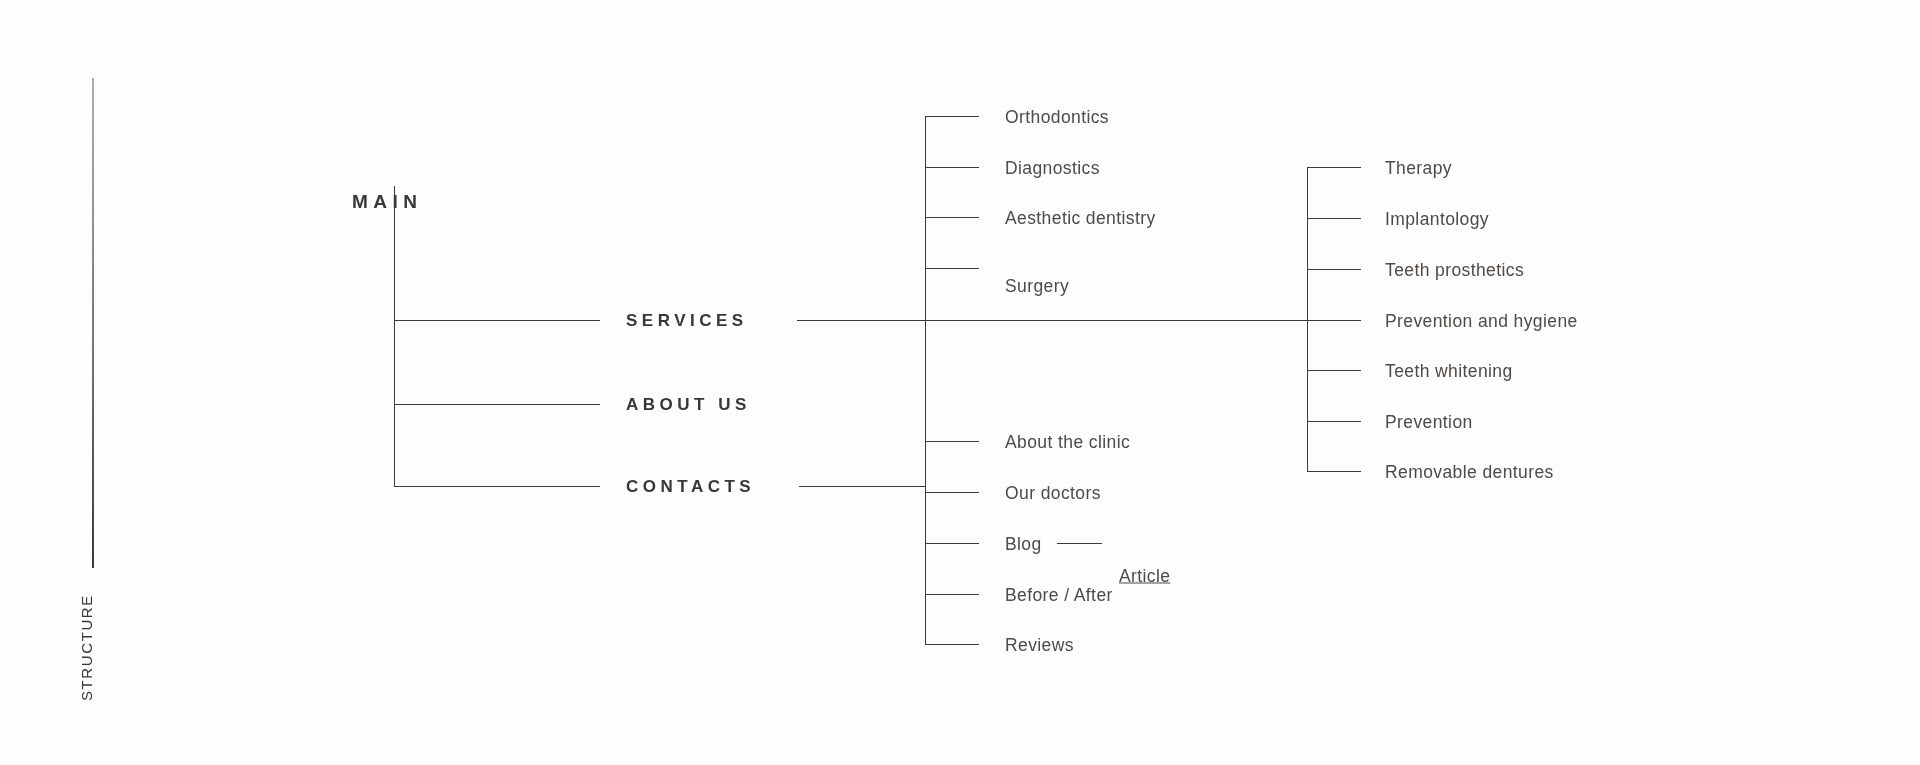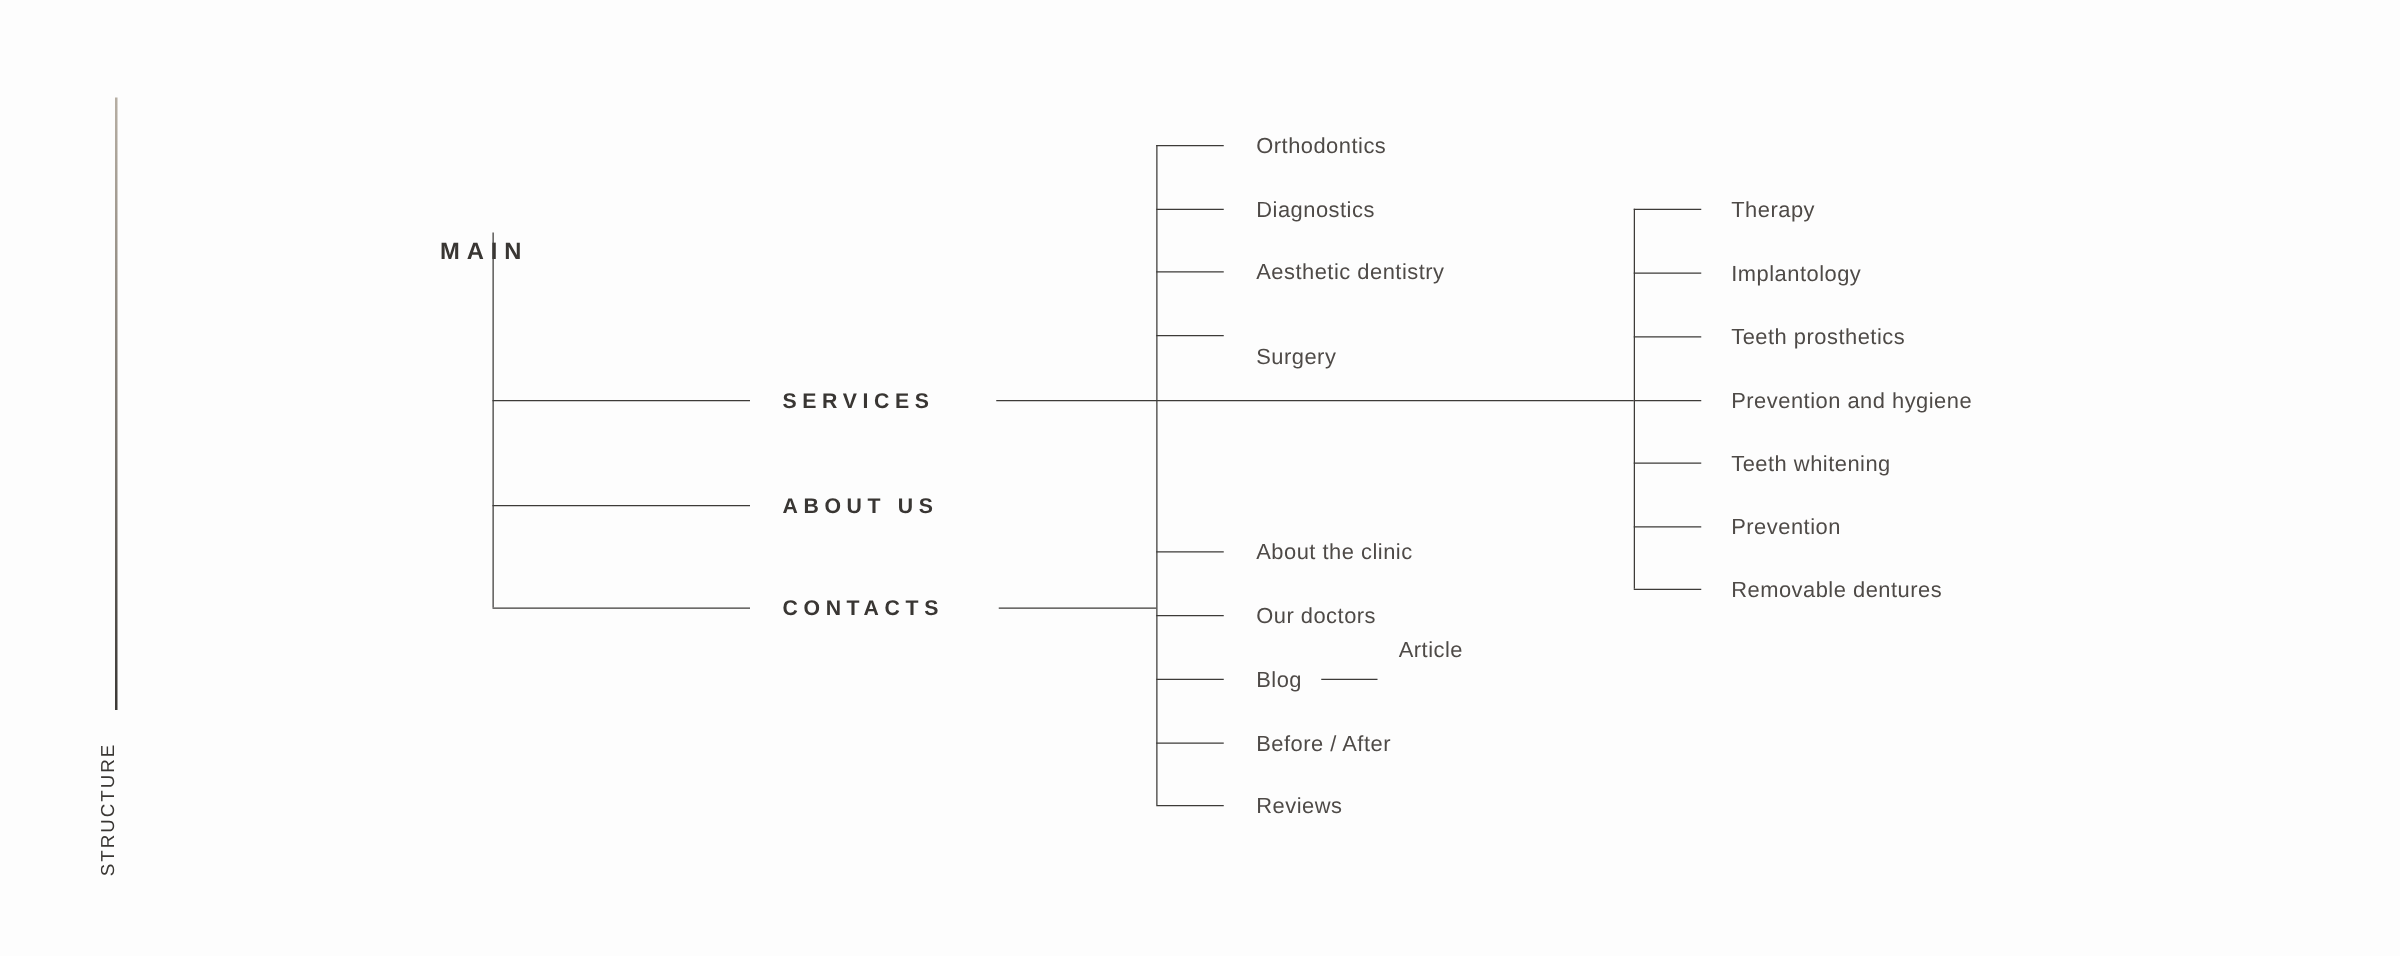--- a/index.html
+++ b/index.html
@@ -105,21 +105,21 @@
   <div class="leaf-label" style="left:1005px;top:218px;">Aesthetic dentistry</div>
   <div class="leaf-label" style="left:1005px;top:286px;">Surgery</div>
 
   <div class="leaf-label" style="left:1005px;top:442px;">About the clinic</div>
   <div class="leaf-label" style="left:1005px;top:493px;">Our doctors</div>
   <div class="leaf-label" style="left:1005px;top:544px;">Blog</div>
   <div class="leaf-label" style="left:1005px;top:595px;">Before / After</div>
   <div class="leaf-label" style="left:1005px;top:645px;text-align:center;">Reviews</div>
 
   <div class="hline" style="left:1057px;top:543px;width:45px;"></div>
-  <div class="leaf-label" style="left:1119px;top:520px;">Article</div>
+  <div class="leaf-label" style="left:1119px;top:576px;text-decoration:underline;">Article</div>
 
   <div class="vline" style="left:1307px;top:167px;height:304px;"></div>
 
   <div class="hline" style="left:1307px;top:167px;width:54px;"></div>
   <div class="hline" style="left:1307px;top:218px;width:54px;"></div>
   <div class="hline" style="left:1307px;top:269px;width:54px;"></div>
   <div class="hline" style="left:1307px;top:320px;width:54px;"></div>
   <div class="hline" style="left:1307px;top:370px;width:54px;"></div>
   <div class="hline" style="left:1307px;top:421px;width:54px;"></div>
   <div class="hline" style="left:1307px;top:471px;width:54px;"></div>

